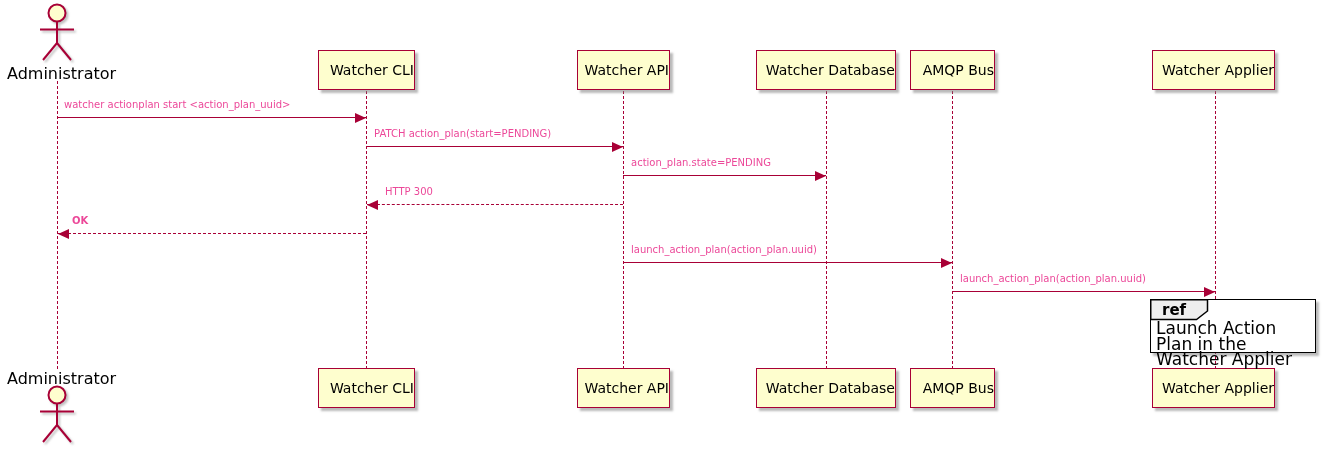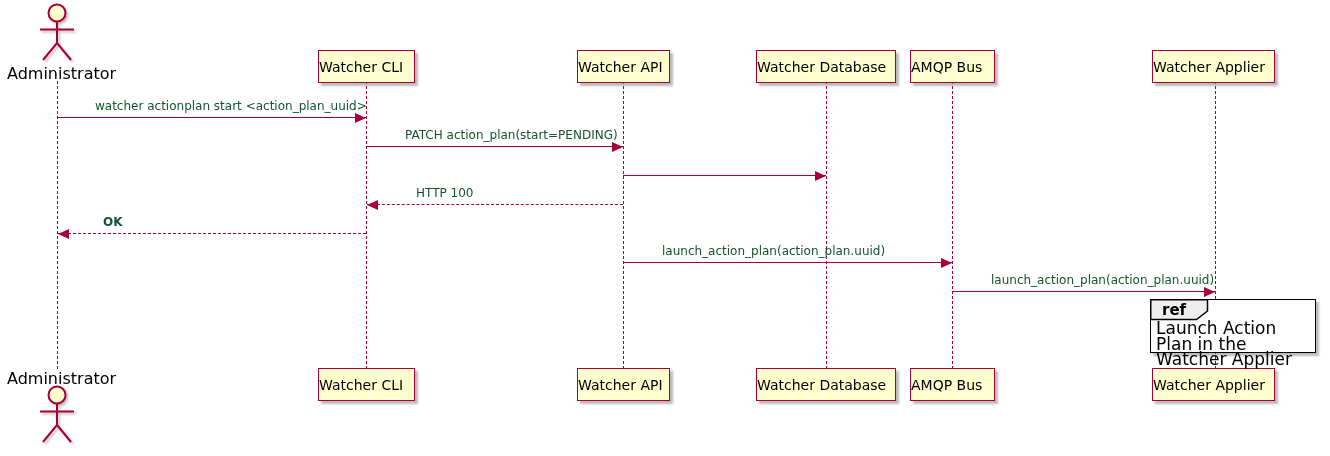--- a/index.html
+++ b/index.html
@@ -13,26 +13,26 @@
   }
   
   .lifeline{
     position:absolute;
     top:81px;height:288px;width:0;
     border-left:1px dashed #A80036;
   }
   
   .pbox{
     position:absolute;
-    height:33px;
+    height:40px;
     box-sizing:border-box;
     background:#FEFECE;
     border:1.5px solid #A80036;
     box-shadow:3px 3px 2px rgba(130,130,130,0.55);
-    display:flex;align-items:center;justify-content:flex-start;
+    display:flex;align-items:center;justify-content:flex-end;
     font-size:14px;
     white-space:nowrap;
     z-index:3;
   }
   .pbox.top{top:50px;}
   .pbox.bottom{top:368px;}
   
   .actor-label{
     position:absolute;
     left:7px;width:100px;
@@ -63,25 +63,24 @@
   }
   .arrow-left{
     position:absolute;left:0;top:-5px;
     width:0;height:0;
     border-right:11px solid #A80036;
     border-top:5px solid transparent;
     border-bottom:5px solid transparent;
   }
   .msg-label{
     position:absolute;
-    font-size:12px;
+    font-size:10px;
     white-space:nowrap;
     z-index:2;
-    color:#14532d;
-    margin-left:31px;
+    color:#ec4899;
   }
   
   .ref-box{
     position:absolute;
     left:1150px;top:299px;
     width:166px;height:54px;
     box-sizing:border-box;
     background:#ffffff;
     border:1.5px solid #000000;
     box-shadow:3px 3px 2px rgba(120,120,120,0.5);
@@ -138,25 +137,26 @@
   <div class="msg-label" style="left:64px;top:99px;">watcher actionplan start &lt;action_plan_uuid&gt;</div>
   <div class="msg-line" style="left:57px;top:117px;width:309px;">
     <div class="arrow-right"></div>
   </div>
 
   <div class="msg-label" style="left:374px;top:128px;">PATCH action_plan(start=PENDING)</div>
   <div class="msg-line" style="left:366px;top:146px;width:257px;">
     <div class="arrow-right"></div>
   </div>
 
+  <div class="msg-label" style="left:631px;top:157px;">action_plan.state=PENDING</div>
   <div class="msg-line" style="left:623px;top:175px;width:203px;">
     <div class="arrow-right"></div>
   </div>
 
-  <div class="msg-label" style="left:385px;top:186px;">HTTP 100</div>
+  <div class="msg-label" style="left:385px;top:186px;">HTTP 300</div>
   <div class="msg-line dashed" style="left:367px;top:204px;width:256px;">
     <div class="arrow-left"></div>
   </div>
 
   <div class="msg-label" style="left:72px;top:215px;font-weight:bold;">OK</div>
   <div class="msg-line dashed" style="left:58px;top:233px;width:308px;">
     <div class="arrow-left"></div>
   </div>
 
   <div class="msg-label" style="left:631px;top:244px;">launch_action_plan(action_plan.uuid)</div>

